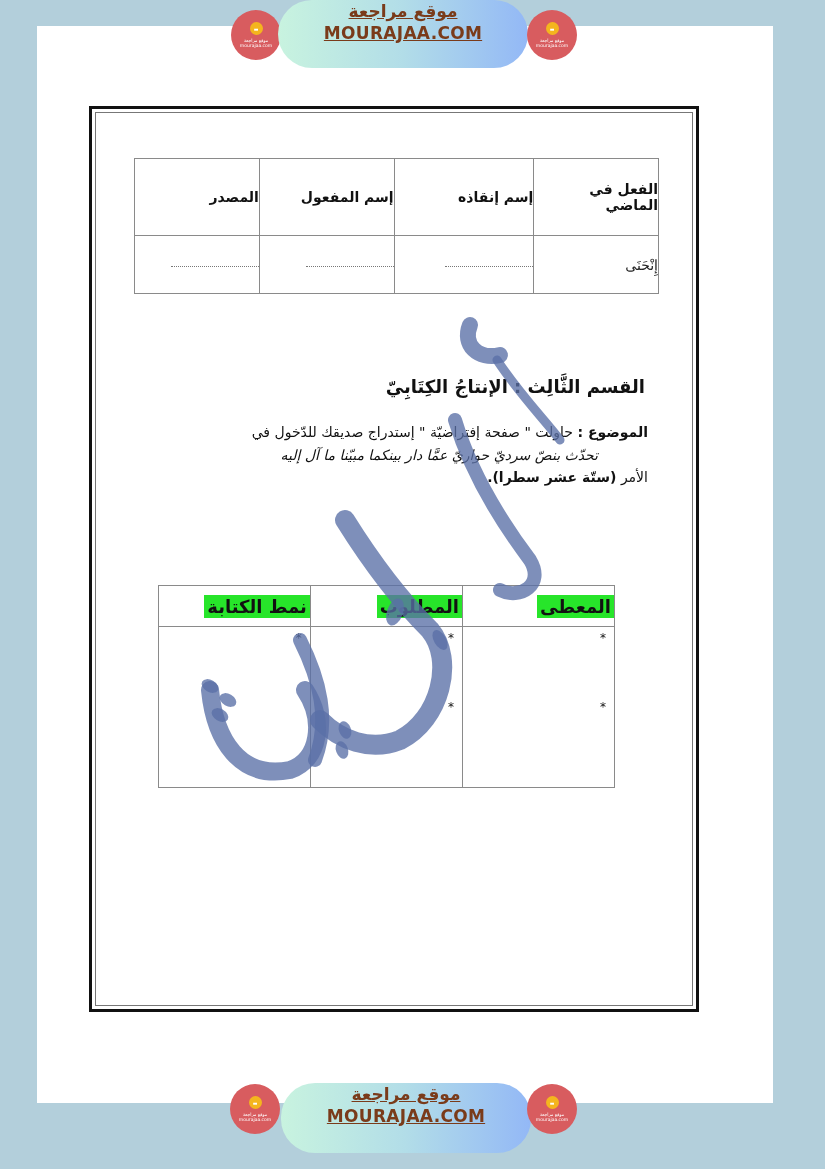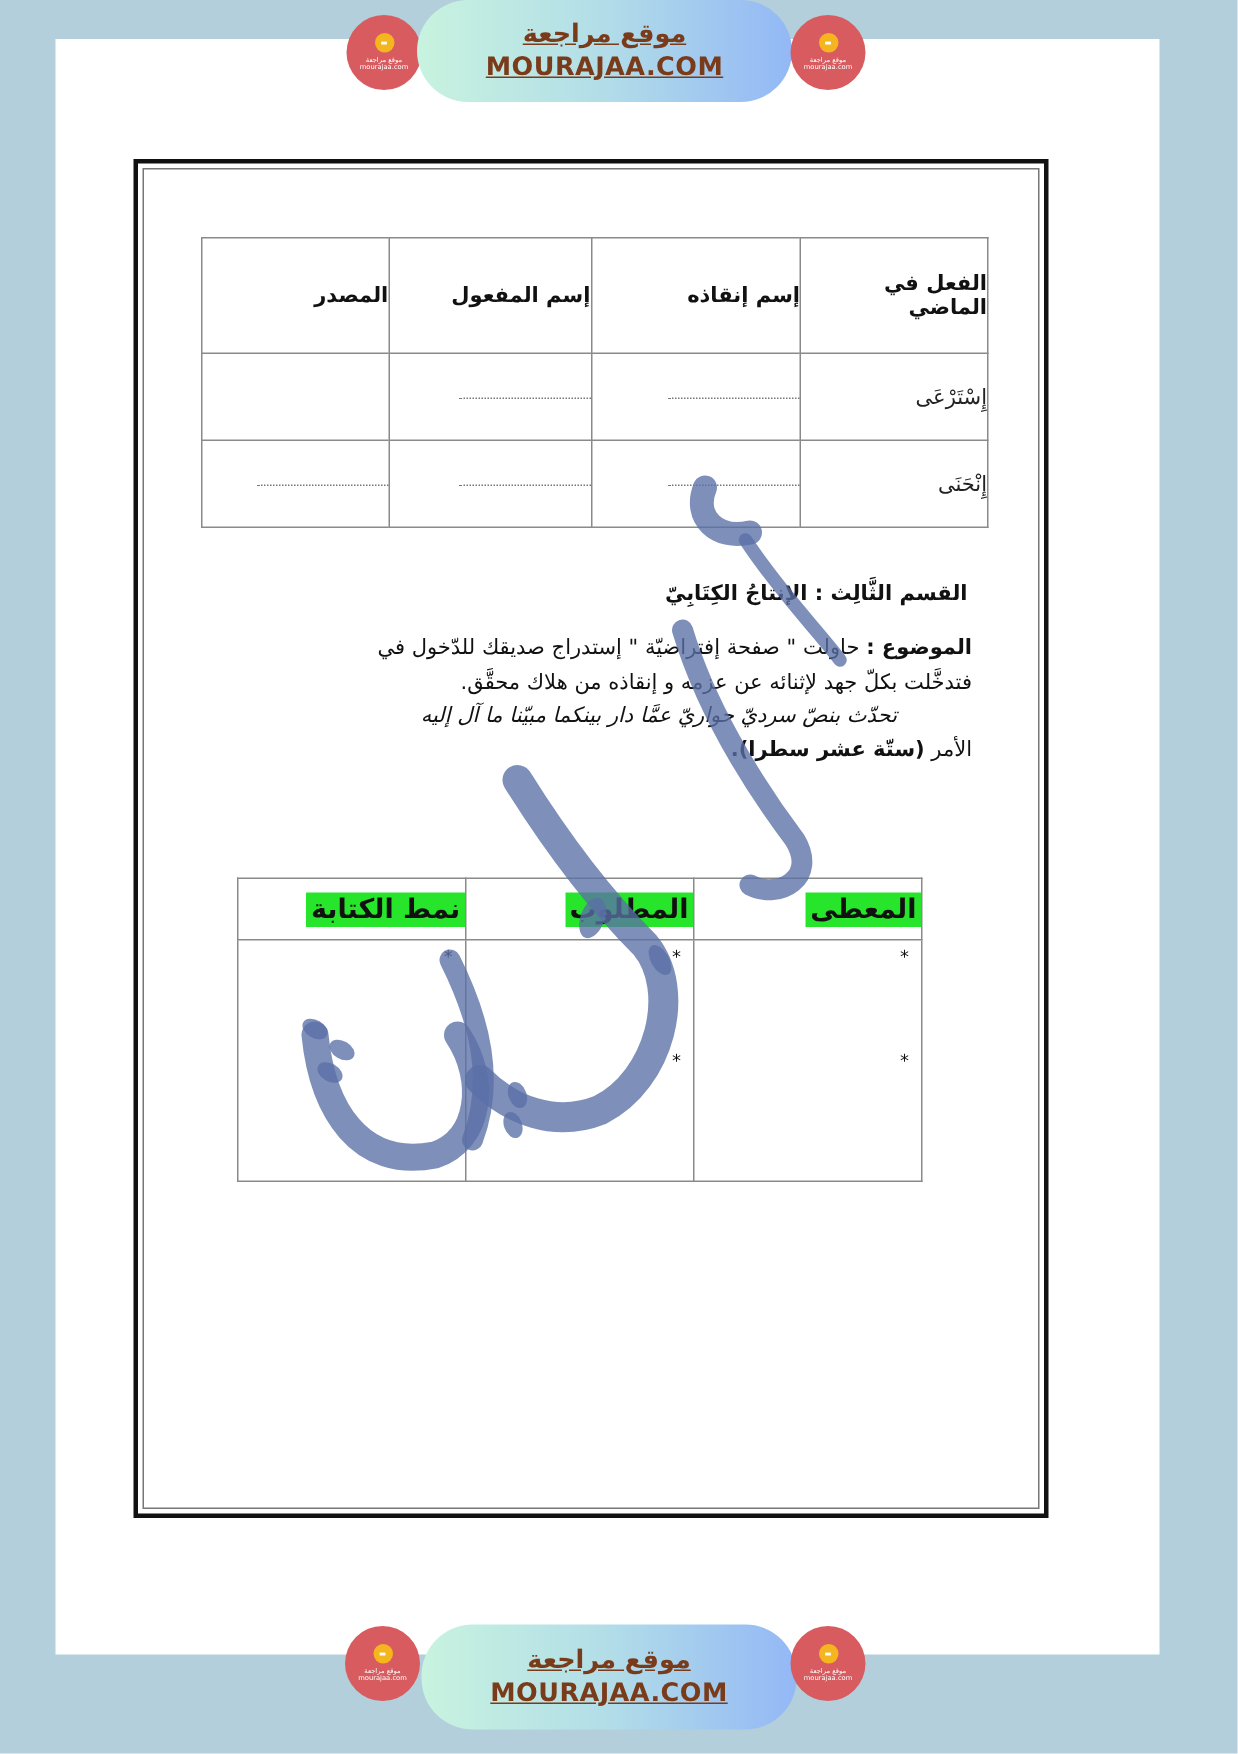--- a/index.html
+++ b/index.html
@@ -9,21 +9,21 @@
     font-family: "DejaVu Sans", sans-serif;
   }
   .sheet {
     position: absolute; left: 37px; top: 26px; width: 736px; height: 1077px;
     background: #ffffff;
   }
   .banner {
     position: absolute; left: 278px; width: 250px; height: 68px;
     border-radius: 34px;
     background: linear-gradient(90deg, #c8f3df 0%, #b2dde8 50%, #93b8f6 100%);
-    display: flex; flex-direction: column; align-items: center; justify-content: center;
+    display: flex; flex-direction: column; align-items: center; 
     z-index: 5;
   }
   .banner.top { top: 0; }
   .banner.bottom { top: 1083px; left: 281px; height: 70px; }
   .banner .ar {
     font-family: "DejaVu Sans", sans-serif; font-weight: bold; font-size: 17px;
     color: #7a3b1a; text-decoration: underline; line-height: 22px; direction: rtl;
   }
   .banner .en {
     font-family: "DejaVu Sans", sans-serif; font-weight: bold; font-size: 17px;
@@ -54,21 +54,21 @@
   table.grid td { border: 1.3px solid #8a8a8a; padding: 0; text-align: right; vertical-align: middle; }
   .t1 { left: 134px; top: 158px; width: 525px; }
   .t1 .hd td { height: 76px; font-family: "DejaVu Sans", sans-serif; font-weight: bold; font-size: 14px; color: #111; }
   .t1 .row td { height: 57px; font-size: 14px; color: #222; }
   .t1 .verb { font-family: "DejaVu Serif", serif; font-size: 15px; }
   .dots {
     display: inline-block; width: 88px; border-bottom: 1.2px dotted #777; height: 1px;
     vertical-align: middle;
   }
   .section { position: absolute; right: 180px; direction: rtl; color: #111; }
-  .sec-title { top: 388px; font-family: "DejaVu Sans", sans-serif; font-weight: bold; font-size: 14px; text-align: center; }
+  .sec-title { top: 376px; font-family: "DejaVu Sans", sans-serif; font-weight: bold; font-size: 18px; text-align: center; }
   .topic {
     position: absolute; top: 421px; right: 177px; width: 470px; direction: rtl; text-align: right;
     font-family: "DejaVu Sans", sans-serif; font-size: 14px; line-height: 22.5px; color: #111;
   }
   .topic b { font-weight: bold; }
   .topic .l2 { padding-right: 0; }
   .topic .l4 { padding-right: 50px; font-style: italic; }
   .t2 { left: 158px; top: 585px; width: 457px; }
   .t2 .hd td { height: 40px; }
   .hl {
@@ -103,39 +103,32 @@
 
 <table class="grid t1">
   <tbody>
       <tr class="hd">
     <td style="width:124px">الفعل في الماضي</td>
     <td style="width:139px">إسم إنقاذه</td>
     <td style="width:134px">إسم المفعول</td>
     <td style="width:124px">المصدر</td>
   </tr>
   <tr class="row">
-    <td class="verb">إِسْتَرْعَى</td>
-    <td><span class="dots"></span></td>
-    <td><span class="dots"></span></td>
-    <td></td>
-  </tr>
-  <tr class="row">
     <td class="verb">إِنْحَنَى</td>
     <td><span class="dots"></span></td>
     <td><span class="dots"></span></td>
     <td><span class="dots"></span></td>
   </tr>
 </tbody>
   </table>
 
 <div class="section sec-title">القسم الثَّالِث : الإنتاجُ الكِتَابِيّ</div>
 
 <div class="topic">
   <div><b>الموضوع :</b> <span>حاولت " صفحة إفتراضيّة " إستدراج صديقك للدّخول في</span></div>
-  <div>فتدخَّلت بكلّ جهد لإثنائه عن عزمه و إنقاذه من هلاك محقَّق.</div>
   <div class="l4">تحدّث بنصّ سرديّ حواريّ عمَّا دار بينكما مبيّنا ما آل إليه</div>
   <div><span>الأمر</span> <b>(ستّة عشر سطرا).</b></div>
 </div>
 
 <table class="grid t2">
   <tbody>
       <tr class="hd">
     <td style="width:152px"><span class="hl">المعطى</span></td>
     <td style="width:152px"><span class="hl">المطلوب</span></td>
     <td style="width:152px"><span class="hl">نمط الكتابة</span></td>

